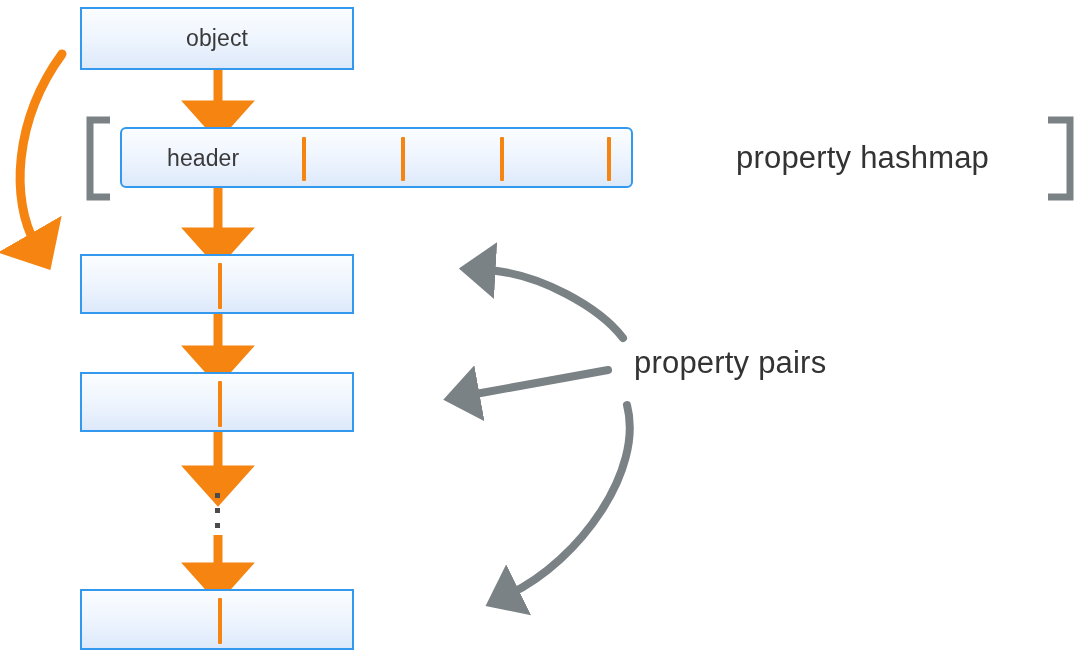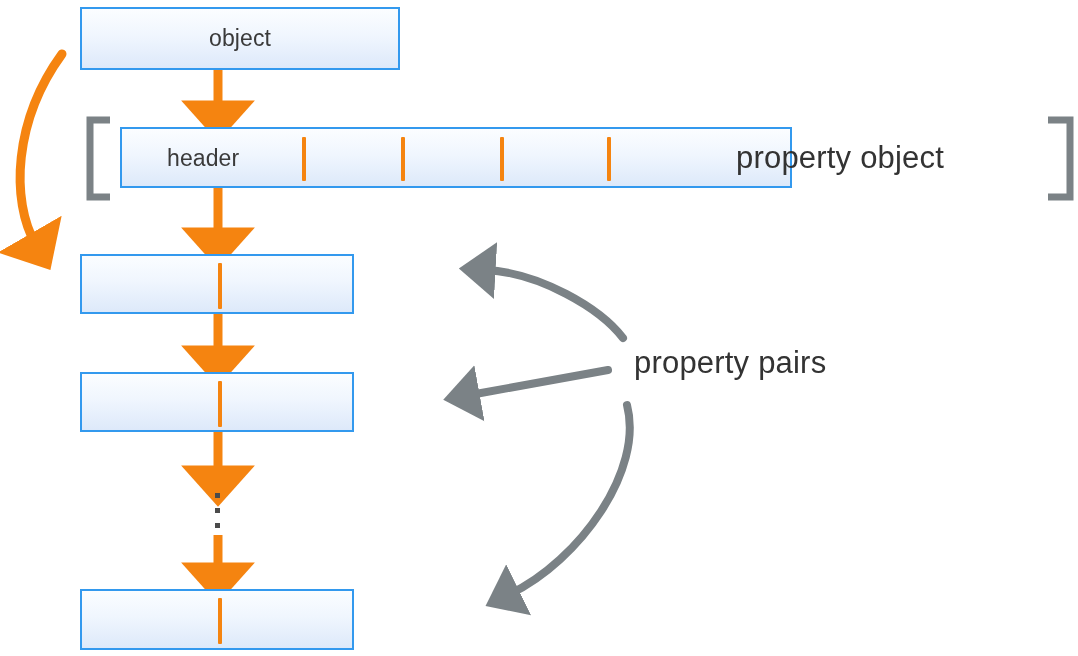--- a/index.html
+++ b/index.html
@@ -108,25 +108,25 @@
     </g>
 
     <g>
       <path d="M110,120 L90,120 L90,197 L110,197" fill="none" stroke="#7b8286" stroke-width="7" stroke-linejoin="miter" stroke-linecap="butt"></path>
     </g>
     <g>
       <path d="M1048,120 L1070,120 L1070,197 L1048,197" fill="none" stroke="#7b8286" stroke-width="7" stroke-linejoin="miter" stroke-linecap="butt"></path>
     </g>
   </svg>
 
-  <div class="node-box" id="box-object" style="left:80px; top:7px; width:320px; height:63px;text-decoration:underline;">
+  <div class="node-box" id="box-object" style="left:80px; top:7px; width:274px; height:63px;text-decoration:underline;">
     <span class="node-label" style="position:absolute; left:0; right:0; text-align:center;">object</span>
   </div>
 
-  <div class="node-box" id="box-hashmap" style="left:120px; top:127px; width:672px; height:61px;">
+  <div class="node-box" id="box-hashmap" style="left:120px; top:127px; width:513px; height:61px;border-radius:6px;">
     <span class="node-label" style="position:absolute; left:45px; top:50%; transform:translateY(-50%);">header</span>
     <span class="slot-divider" style="left:180px; top:8px; height:44px;"></span>
     <span class="slot-divider" style="left:279px; top:8px; height:44px;"></span>
     <span class="slot-divider" style="left:378px; top:8px; height:44px;"></span>
     <span class="slot-divider" style="left:485px; top:8px; height:44px;"></span>
   </div>
 
   <div class="node-box" id="box-pair-1" style="left:80px; top:254px; width:274px; height:60px;">
     <span class="slot-divider" style="left:136px; top:7px; height:46px;"></span>
   </div>
@@ -138,16 +138,16 @@
   <div class="node-box" id="box-pair-n" style="left:80px; top:589px; width:274px; height:61px;">
     <span class="slot-divider" style="left:136px; top:7px; height:46px;"></span>
   </div>
 
   <div>
     <span class="ellipsis-dot" style="left:215px; top:493px;"></span>
     <span class="ellipsis-dot" style="left:215px; top:508px;"></span>
     <span class="ellipsis-dot" style="left:215px; top:523px;"></span>
   </div>
 
-  <div class="caption" style="left:736px; top:140px;">property object</div>
+  <div class="caption" style="left:736px; top:140px;">property hashmap</div>
   <div class="caption" style="left:634px; top:345px;text-align:center;">property pairs</div>
 
 </div>
 
 </body></html>

